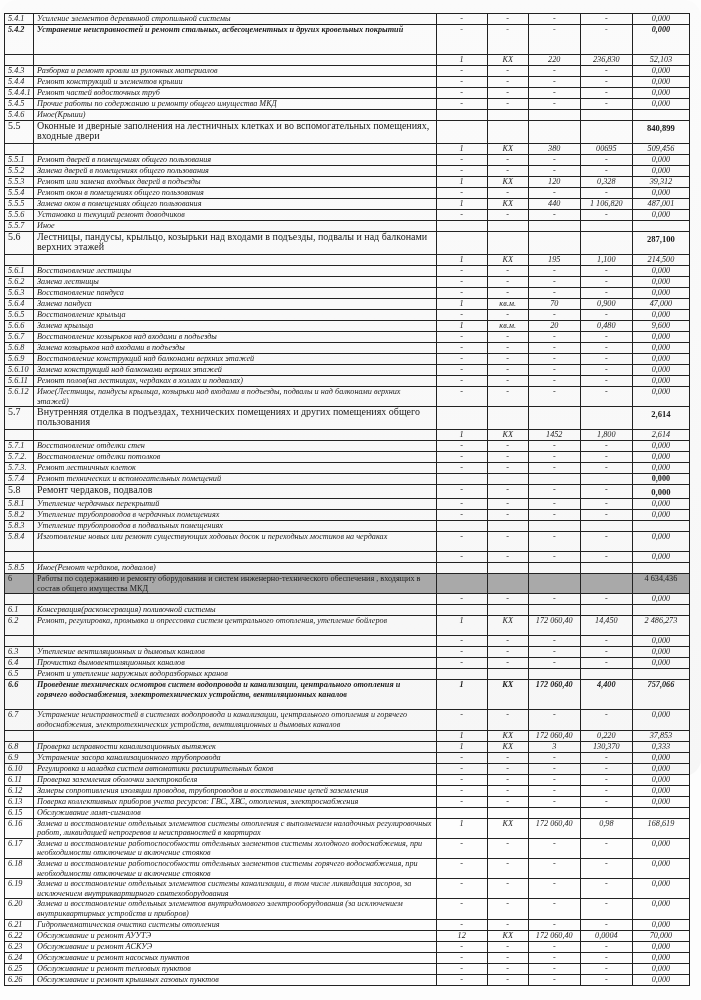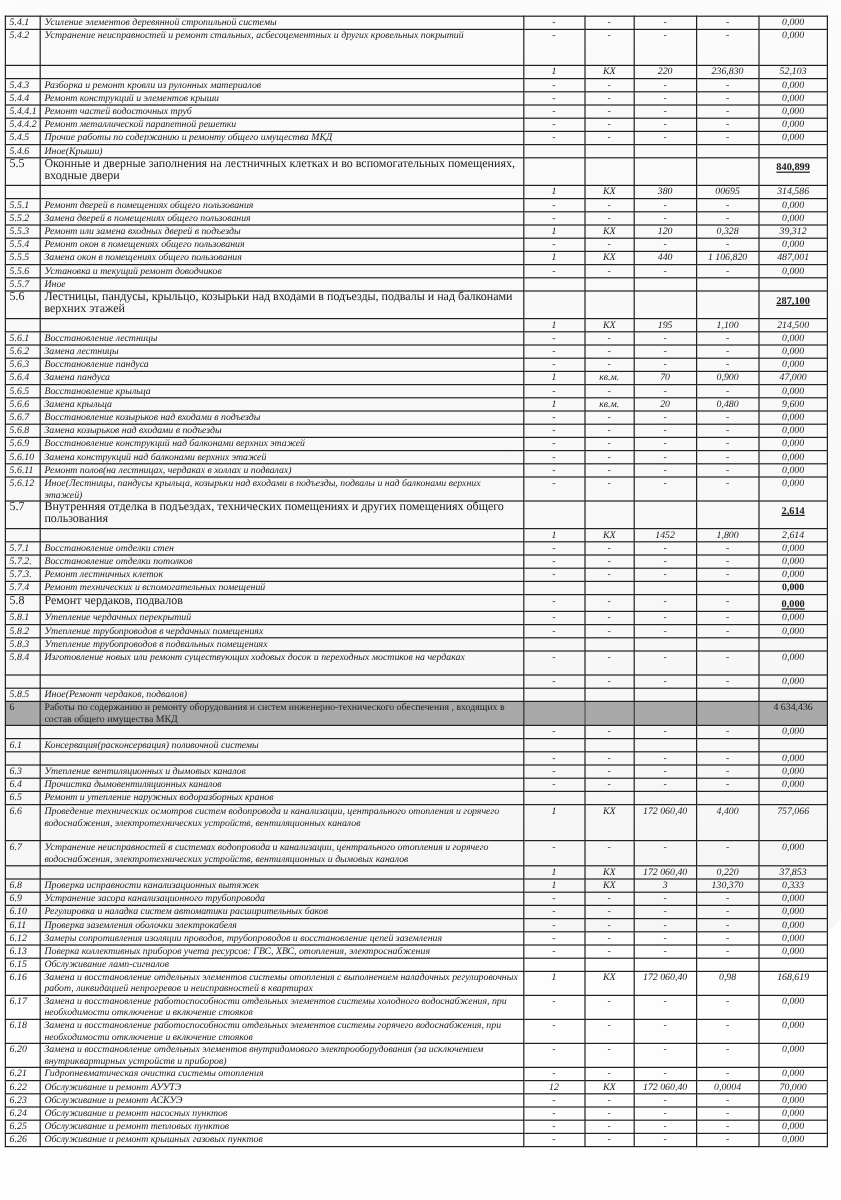--- a/index.html
+++ b/index.html
@@ -10,26 +10,26 @@
   table.doc { position: absolute; left: 4px; top: 13px; border-collapse: collapse;
               table-layout: fixed; width: 686px; }
   table.doc td { border: 1px solid #222; padding: 0 3px; font-size: 8.2px; line-height: 9.6px;
                  vertical-align: top; overflow: hidden; }
   td.code { width: 22px; font-style: italic; }
   td.label { width: 395px; font-style: italic; }
   td.c1 { width: 44px; } td.c2 { width: 34px; } td.c3 { width: 45px; } td.c4 { width: 45px; } td.c5 { width: 50px; }
   td.num { text-align: center; font-style: italic; vertical-align: bottom; }
   td.c5.num { text-align: center; }
   tr.bold td.code, tr.bold td.label { font-weight: normal; font-style: normal; font-size: 10px; }
-  tr.bold td.c5 { font-weight: bold; font-style: normal; font-size: 8.6px; vertical-align: top; padding-top: 3px; text-decoration: underline; }
+  tr.bold td.c5 { font-weight: bold; font-style: normal; font-size: 8.6px; vertical-align: top; padding-top: 3px; }
   tr.shaded td { background: #a9a9a9; }
   tr.shaded td.code, tr.shaded td.label { font-style: normal; font-weight: normal; }
   tr.shaded td.c5 { font-style: normal; }
   tr.tall2 td { height: 19px; }
-  tr.tall3 td { height: 29px; }
+  tr.tall3 td { height: 29px; font-weight: bold; }
   tr.single td { height: 10px; }
   td.boldval { font-weight: bold; font-style: normal; }
 </style>
 </head>
 <body>
 
 <div id="page">
   <table class="doc">
     <tbody id="rows">
         <tr class="single">
@@ -80,29 +80,20 @@
         <tr class="single">
           <td class="code">5.4.4.1</td>
           <td class="label">Ремонт частей водосточных труб</td>
           <td class="num c1">-</td>
           <td class="num c2">-</td>
           <td class="num c3">-</td>
           <td class="num c4">-</td>
           <td class="num c5">0,000</td>
         </tr>
         <tr class="single">
-          <td class="code">5.4.4.2</td>
-          <td class="label">Ремонт металлической парапетной решетки</td>
-          <td class="num c1">-</td>
-          <td class="num c2">-</td>
-          <td class="num c3">-</td>
-          <td class="num c4">-</td>
-          <td class="num c5">0,000</td>
-        </tr>
-        <tr class="single">
           <td class="code">5.4.5</td>
           <td class="label">Прочие работы по содержанию и ремонту общего имущества МКД</td>
           <td class="num c1">-</td>
           <td class="num c2">-</td>
           <td class="num c3">-</td>
           <td class="num c4">-</td>
           <td class="num c5">0,000</td>
         </tr>
         <tr class="single">
           <td class="code">5.4.6</td>
@@ -122,21 +113,21 @@
           <td class="num c4"></td>
           <td class="num c5">840,899</td>
         </tr>
         <tr class="single">
           <td class="code"></td>
           <td class="label"></td>
           <td class="num c1">1</td>
           <td class="num c2">КХ</td>
           <td class="num c3">380</td>
           <td class="num c4">00695</td>
-          <td class="num c5">314,586</td>
+          <td class="num c5">509,456</td>
         </tr>
         <tr class="single">
           <td class="code">5.5.1</td>
           <td class="label">Ремонт дверей в помещениях общего пользования</td>
           <td class="num c1">-</td>
           <td class="num c2">-</td>
           <td class="num c3">-</td>
           <td class="num c4">-</td>
           <td class="num c5">0,000</td>
         </tr>
@@ -457,20 +448,29 @@
         </tr>
         <tr class="single">
           <td class="code">6.1</td>
           <td class="label">Консервация(расконсервация) поливочной системы</td>
           <td class="num c1"></td>
           <td class="num c2"></td>
           <td class="num c3"></td>
           <td class="num c4"></td>
           <td class="num c5"></td>
         </tr>
+        <tr class="tall2">
+          <td class="code">6.2</td>
+          <td class="label">Ремонт, регулировка, промывка и опрессовка систем центрального отопления, утепление бойлеров</td>
+          <td class="num c1">1</td>
+          <td class="num c2">КХ</td>
+          <td class="num c3">172 060,40</td>
+          <td class="num c4">14,450</td>
+          <td class="num c5">2 486,273</td>
+        </tr>
         <tr class="single">
           <td class="code"></td>
           <td class="label"></td>
           <td class="num c1">-</td>
           <td class="num c2">-</td>
           <td class="num c3">-</td>
           <td class="num c4">-</td>
           <td class="num c5">0,000</td>
         </tr>
         <tr class="single">
@@ -604,20 +604,29 @@
           <td class="label">Замена и восстановление работоспособности отдельных элементов системы холодного водоснабжения, при необходимости отключение и включение стояков</td>
           <td class="num c1">-</td>
           <td class="num c2">-</td>
           <td class="num c3">-</td>
           <td class="num c4">-</td>
           <td class="num c5">0,000</td>
         </tr>
         <tr class="tall2">
           <td class="code">6.18</td>
           <td class="label">Замена и восстановление работоспособности отдельных элементов системы горячего водоснабжения, при необходимости отключение и включение стояков</td>
+          <td class="num c1">-</td>
+          <td class="num c2">-</td>
+          <td class="num c3">-</td>
+          <td class="num c4">-</td>
+          <td class="num c5">0,000</td>
+        </tr>
+        <tr class="tall2">
+          <td class="code">6.19</td>
+          <td class="label">Замена и восстановление отдельных элементов системы канализации, в том числе ликвидация засоров, за исключением внутриквартирного сантехоборудования</td>
           <td class="num c1">-</td>
           <td class="num c2">-</td>
           <td class="num c3">-</td>
           <td class="num c4">-</td>
           <td class="num c5">0,000</td>
         </tr>
         <tr class="tall2">
           <td class="code">6.20</td>
           <td class="label">Замена и восстановление отдельных элементов внутридомового электрооборудования (за исключением внутриквартирных устройств и приборов)</td>
           <td class="num c1">-</td>

